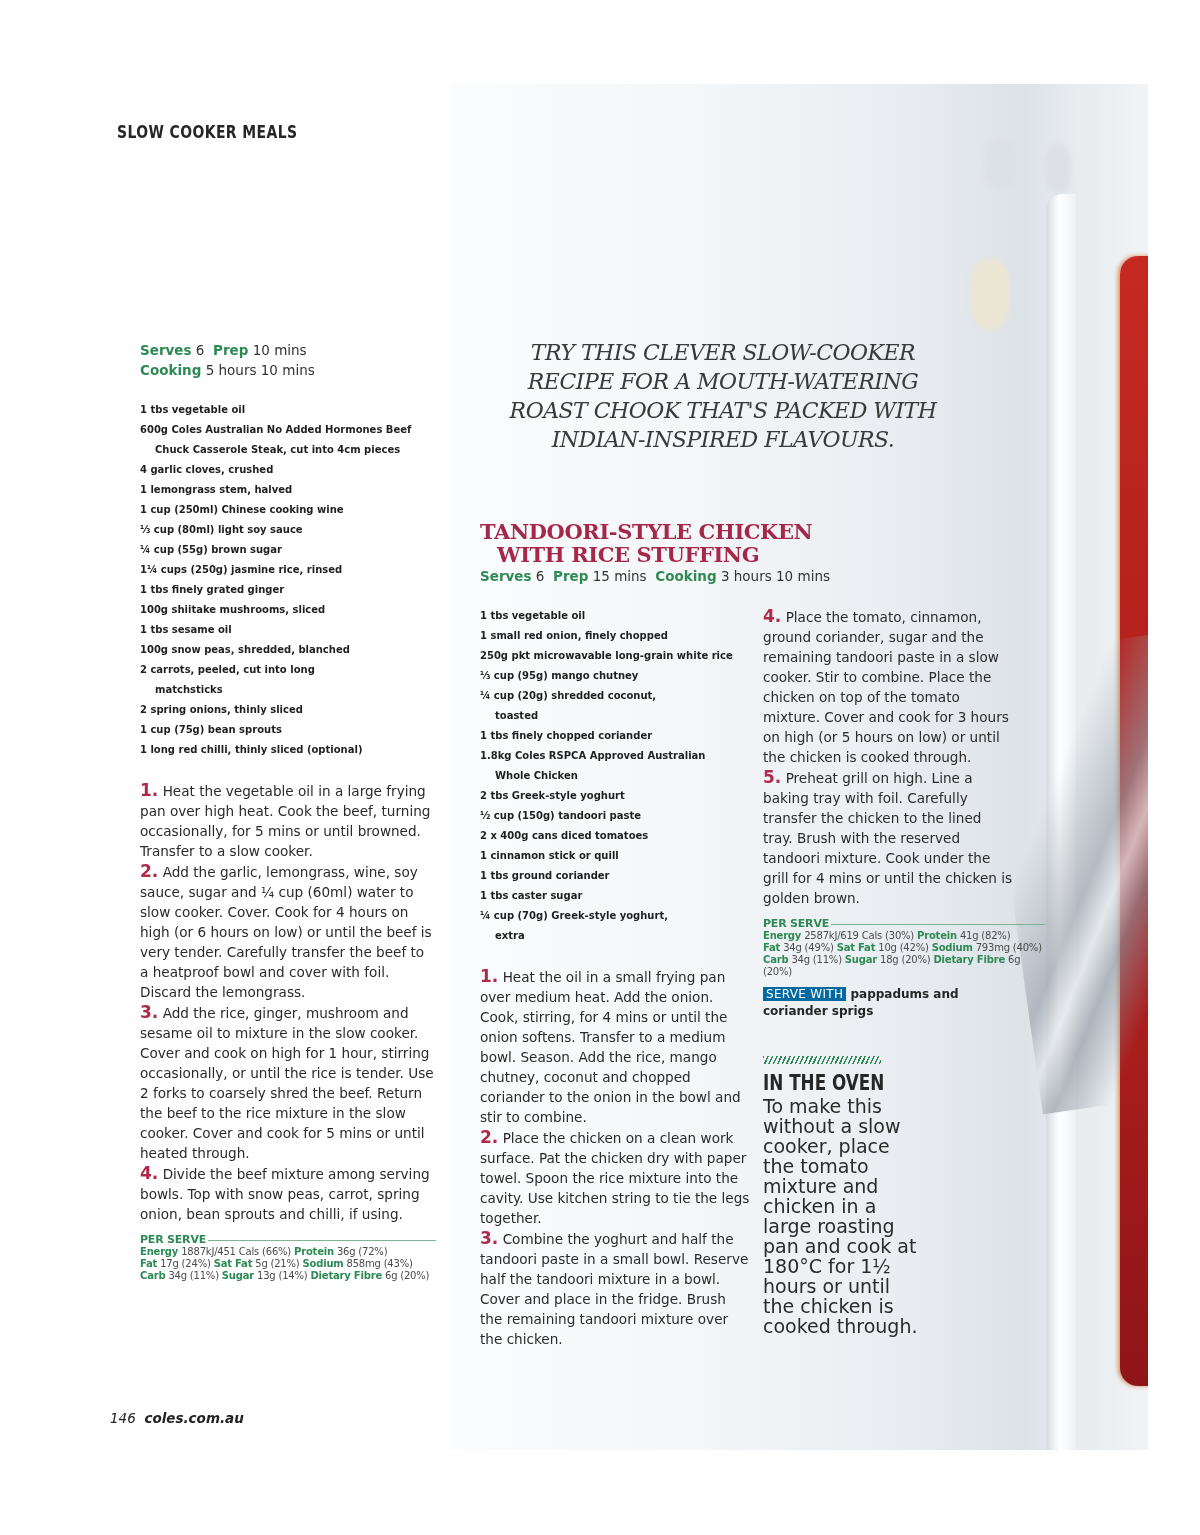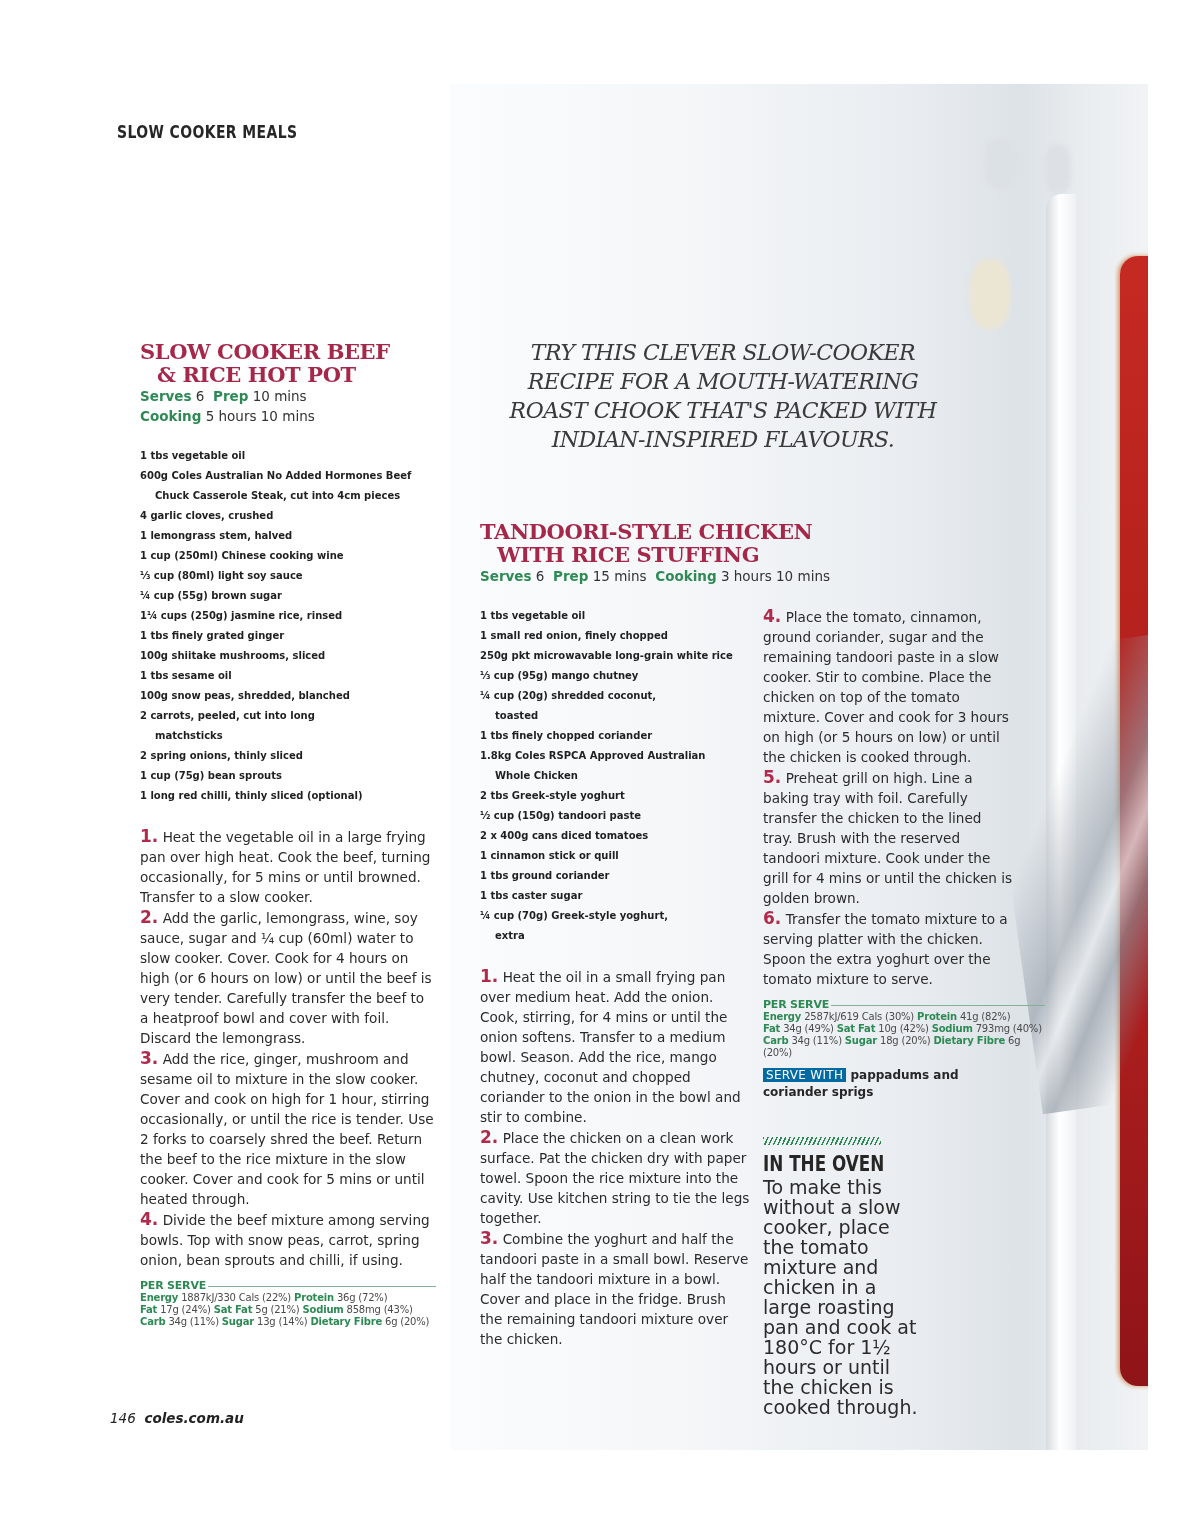--- a/index.html
+++ b/index.html
@@ -101,24 +101,20 @@
   <div class="shard" style="left:595px;top:60px;width:26px;height:50px;"></div>
   <div class="shard" style="left:520px;top:175px;width:40px;height:70px;background:rgba(236,230,210,0.9);"></div>
   <div class="platter-edge"></div>
   <div class="sauce"></div>
   <div class="knife"></div>
 </div>
 
 <div class="section-label">SLOW COOKER MEALS</div>
 
 <div class="col1">
-  <h2 class="recipe-title">
-    <span>SLOW COOKER BEEF</span>
-    <span class="l2">&amp; RICE HOT POT</span>
-  </h2>
   <div class="meta">
     <b>Serves</b> <span>6</span>&nbsp;
     <b>Prep</b> <span>10 mins</span><br>
     <b>Cooking</b> <span>5 hours 10 mins</span>
   </div>
   <ul class="ing" style="margin-top:20px;">
     <li>1 tbs vegetable oil</li>
     <li style="width:270px;">600g Coles Australian No Added Hormones Beef Chuck Casserole Steak, cut into 4cm pieces</li>
     <li>4 garlic cloves, crushed</li>
     <li>1 lemongrass stem, halved</li>
@@ -136,21 +132,21 @@
     <li style="white-space:nowrap;">1 long red chilli, thinly sliced (optional)</li>
   </ul>
   <div class="method" style="margin-top:20px;">
     <p><span class="num">1.</span> <span>Heat the vegetable oil in a large frying pan over high heat. Cook the beef, turning occasionally, for 5 mins or until browned. Transfer to a slow cooker.</span></p>
     <p><span class="num">2.</span> <span>Add the garlic, lemongrass, wine, soy sauce, sugar and ¼ cup (60ml) water to slow cooker. Cover. Cook for 4 hours on high (or 6 hours on low) or until the beef is very tender. Carefully transfer the beef to a heatproof bowl and cover with foil. Discard the lemongrass.</span></p>
     <p><span class="num">3.</span> <span>Add the rice, ginger, mushroom and sesame oil to mixture in the slow cooker. Cover and cook on high for 1 hour, stirring occasionally, or until the rice is tender. Use 2 forks to coarsely shred the beef. Return the beef to the rice mixture in the slow cooker. Cover and cook for 5 mins or until heated through.</span></p>
     <p><span class="num">4.</span> <span>Divide the beef mixture among serving bowls. Top with snow peas, carrot, spring onion, bean sprouts and chilli, if using.</span></p>
   </div>
   <div class="nutr" style="margin-top:10px;">
     <div class="hdr">PER SERVE</div>
-    <div><b>Energy</b> <span>1887kJ/330 Cals (22%)</span> <b>Protein</b> <span>36g (72%)</span></div>
+    <div><b>Energy</b> <span>1887kJ/451 Cals (66%)</span> <b>Protein</b> <span>36g (72%)</span></div>
     <div><b>Fat</b> <span>17g (24%)</span> <b>Sat Fat</b> <span>5g (21%)</span> <b>Sodium</b> <span>858mg (43%)</span></div>
     <div><b>Carb</b> <span>34g (11%)</span> <b>Sugar</b> <span>13g (14%)</span> <b>Dietary Fibre</b> <span>6g (20%)</span></div>
   </div>
 </div>
 
 <div class="quote">TRY THIS CLEVER SLOW-COOKER RECIPE FOR A MOUTH-WATERING ROAST CHOOK THAT'S PACKED WITH INDIAN-INSPIRED FLAVOURS.</div>
 
 <div class="col2">
   <h2 class="recipe-title" style="white-space:nowrap;">
     <span>TANDOORI-STYLE CHICKEN</span>
@@ -181,21 +177,20 @@
     <p><span class="num">1.</span> <span>Heat the oil in a small frying pan over medium heat. Add the onion. Cook, stirring, for 4 mins or until the onion softens. Transfer to a medium bowl. Season. Add the rice, mango chutney, coconut and chopped coriander to the onion in the bowl and stir to combine.</span></p>
     <p><span class="num">2.</span> <span>Place the chicken on a clean work surface. Pat the chicken dry with paper towel. Spoon the rice mixture into the cavity. Use kitchen string to tie the legs together.</span></p>
     <p><span class="num">3.</span> <span>Combine the yoghurt and half the tandoori paste in a small bowl. Reserve half the tandoori mixture in a bowl. Cover and place in the fridge. Brush the remaining tandoori mixture over the chicken.</span></p>
   </div>
 </div>
 
 <div class="col3">
   <div class="method" style="width:250px;">
     <p><span class="num">4.</span> <span>Place the tomato, cinnamon, ground coriander, sugar and the remaining tandoori paste in a slow cooker. Stir to combine. Place the chicken on top of the tomato mixture. Cover and cook for 3 hours on high (or 5 hours on low) or until the chicken is cooked through.</span></p>
     <p><span class="num">5.</span> <span>Preheat grill on high. Line a baking tray with foil. Carefully transfer the chicken to the lined tray. Brush with the reserved tandoori mixture. Cook under the grill for 4 mins or until the chicken is golden brown.</span></p>
-    <p><span class="num">6.</span> <span>Transfer the tomato mixture to a serving platter with the chicken. Spoon the extra yoghurt over the tomato mixture to serve.</span></p>
   </div>
   <div class="nutr" style="margin-top:10px;width:282px;">
     <div class="hdr">PER SERVE</div>
     <div><b>Energy</b> <span>2587kJ/619 Cals (30%)</span> <b>Protein</b> <span>41g (82%)</span></div>
     <div><b>Fat</b> <span>34g (49%)</span> <b>Sat Fat</b> <span>10g (42%)</span> <b>Sodium</b> <span>793mg (40%)</span></div>
     <div><b>Carb</b> <span>34g (11%)</span> <b>Sugar</b> <span>18g (20%)</span> <b>Dietary Fibre</b> <span>6g (20%)</span></div>
   </div>
   <div class="serve-with" style="width:200px;">
     <span class="tag">SERVE WITH</span>
     <span>pappadums and coriander sprigs</span>

